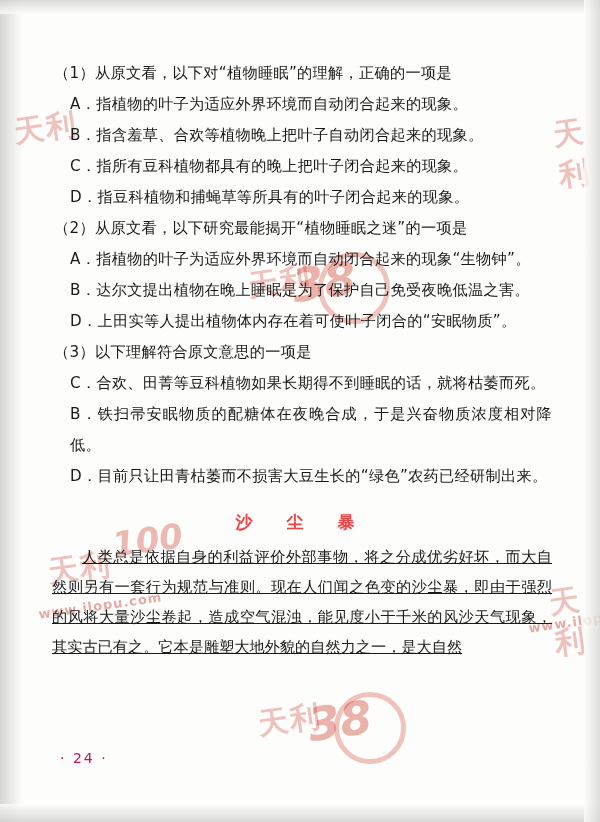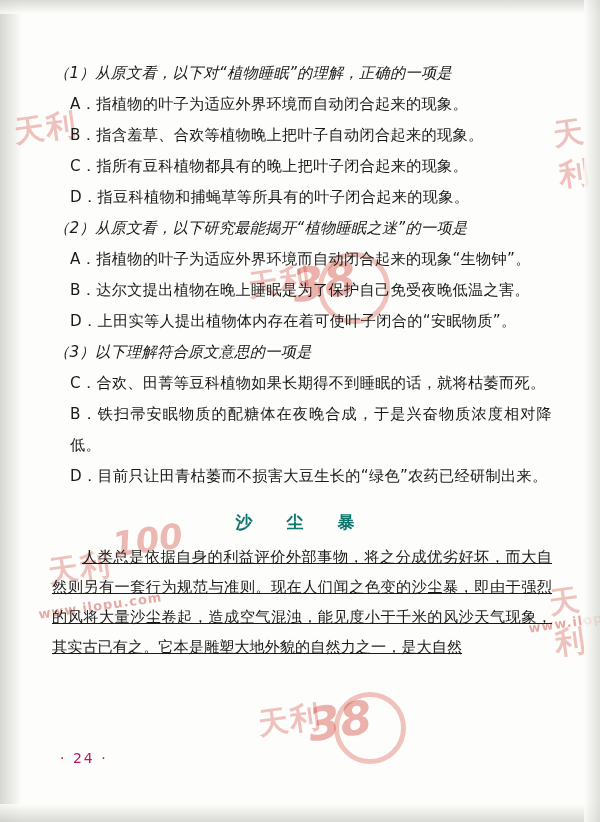--- a/index.html
+++ b/index.html
@@ -65,29 +65,29 @@
   .para {
     font-size: 15.2px;
     line-height: 31px;
     color: #1a1a1a;
     letter-spacing: .3px;
     text-align: justify;
     margin: 0;
   }
   .indent1 { text-indent: 0; }
   .indent-opt { padding-left: 18px; text-indent: 0; }
-  .indent-q { padding-left: 2px; font-style: italic; }
+  .indent-q { padding-left: 2px; }
 
   .section-title {
     text-align: center;
     font-size: 17px;
     letter-spacing: 14px;
     line-height: 40px;
     margin: 10px 0 0 0;
-    color: #0f766e;
+    color: #ef4444;
     font-weight: 600;
   }
 
   .body-para {
     font-size: 15.2px;
     line-height: 30px;
     color: #1a1a1a;
     text-align: justify;
     text-indent: 30px;
     margin: 0;

